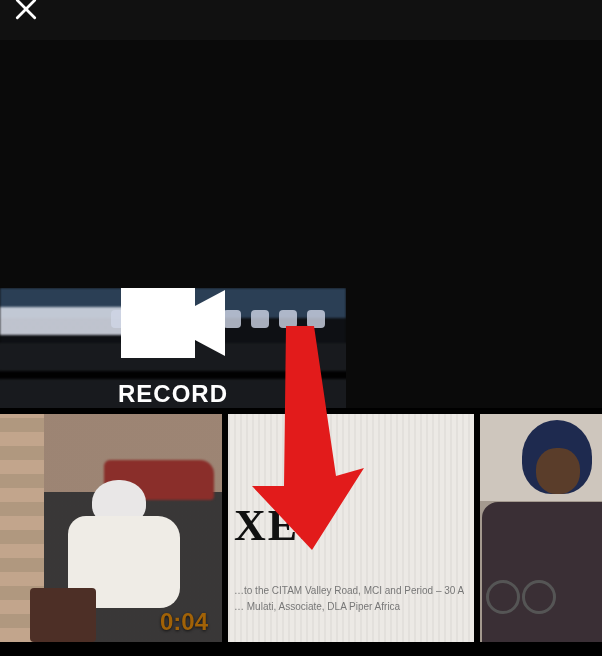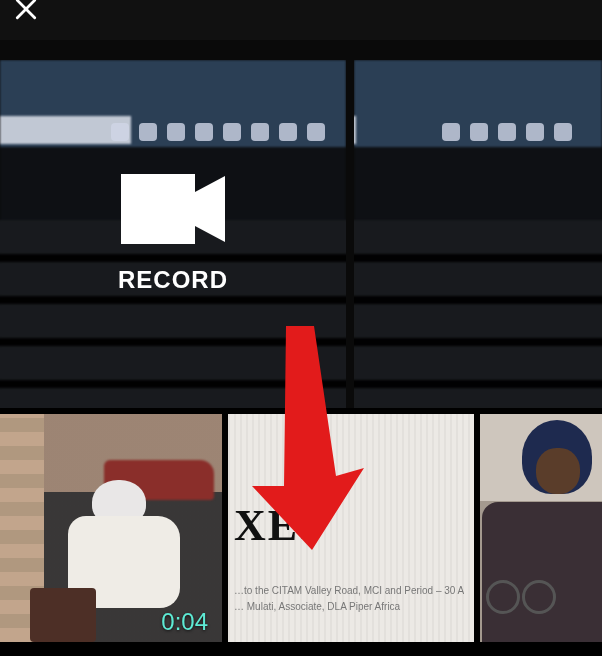--- a/index.html
+++ b/index.html
@@ -4,21 +4,21 @@
   <style>
     * { margin:0; padding:0; box-sizing:border-box; font-family: -apple-system, Helvetica, Arial, sans-serif; }
     body { width:602px; height:656px; background:#000; overflow:hidden; position:relative; }
 
     
     .header { height:40px; width:100%; background:#111; position:relative; }
     .close-btn { position:absolute; left:13px; top:-4px; width:30px; height:30px; cursor:pointer; }
     .close-btn svg { width:26px; height:26px; }
 
     
-    .action-row { display:flex; gap:8px; height:368px; background:#0a0a0a; padding-top:20px; }
+    .action-row { display:flex; gap:8px; height:368px; background:#0a0a0a; padding-top:20px;align-items:flex-end; }
     .action-tile { position:relative; overflow:hidden; cursor:pointer; display:flex; align-items:center; justify-content:center; }
     .action-tile.record { flex:0 0 346px; }
     .action-tile.golive { flex:1; }
     .tile-bg { position:absolute; inset:0; }
     .tile-overlay { position:relative; z-index:2; display:flex; flex-direction:column; align-items:center; gap:22px; }
     .tile-label { color:#fff; font-weight:600; font-size:24px; letter-spacing:1px; text-align:center; }
 
     
     .laptop-bg { position:absolute; inset:0; background:linear-gradient(#2b3f55 0 25%, #0e1014 25% 100%); filter:blur(1.2px); }
     .laptop-bg::before { content:""; position:absolute; top:16%; left:0; right:0; height:28px; background:linear-gradient(90deg, rgba(210,215,226,.9) 0 38%, transparent 38%); }
@@ -40,21 +40,21 @@
     
     .cam-icon svg, .live-icon svg { display:block; }
 
     
     .gallery { display:flex; gap:6px; margin-top:6px; height:228px; }
     .thumb { position:relative; overflow:hidden; cursor:pointer; }
     .thumb.t0 { flex:0 0 222px; }
     .thumb.t1 { flex:0 0 246px; }
     .thumb.t2 { flex:1; }
     .thumb-bg { position:absolute; inset:0; filter:saturate(.9); }
-    .duration { position:absolute; right:14px; bottom:6px; color:#5eead4; font-weight:400; font-size:24px; text-shadow:0 1px 3px rgba(0,0,0,.7); }
+    .duration { position:absolute; right:14px; bottom:6px; color:#a16207; font-weight:700; font-size:24px; text-shadow:0 1px 3px rgba(0,0,0,.7); }
 
     
     .t0 .thumb-bg { background:
       linear-gradient(180deg, rgba(176,147,126,.9) 0 34%, rgba(60,58,58,.95) 34% 100%);
     }
     .t0 .pillar { position:absolute; left:0; top:0; width:44px; height:100%;
       background: repeating-linear-gradient(0deg, #c2a58c 0 14px, #b0987f 14px 28px); }
     .t0 .car { position:absolute; top:46px; right:8px; width:110px; height:40px; background:#8a2e2a; border-radius:6px 14px 4px 4px; filter:blur(1px); }
     .t0 .person { position:absolute; left:58px; top:70px; width:120px; height:150px; }
     .t0 .hair { position:absolute; left:34px; top:-4px; width:54px; height:46px; background:#e9e7e7; border-radius:48% 48% 44% 44%; }

